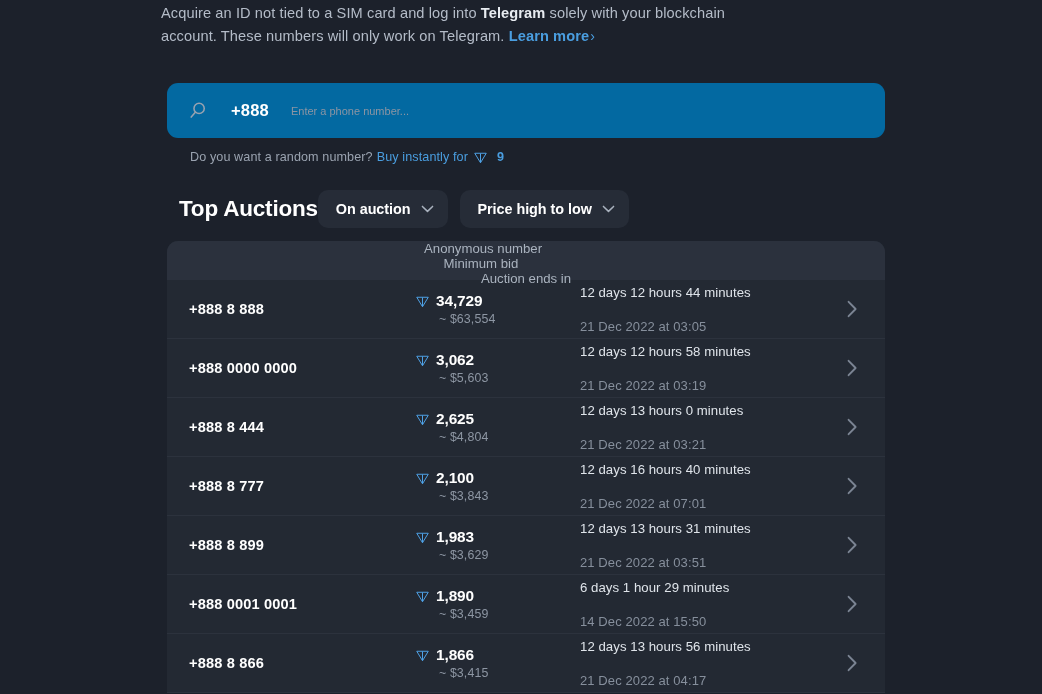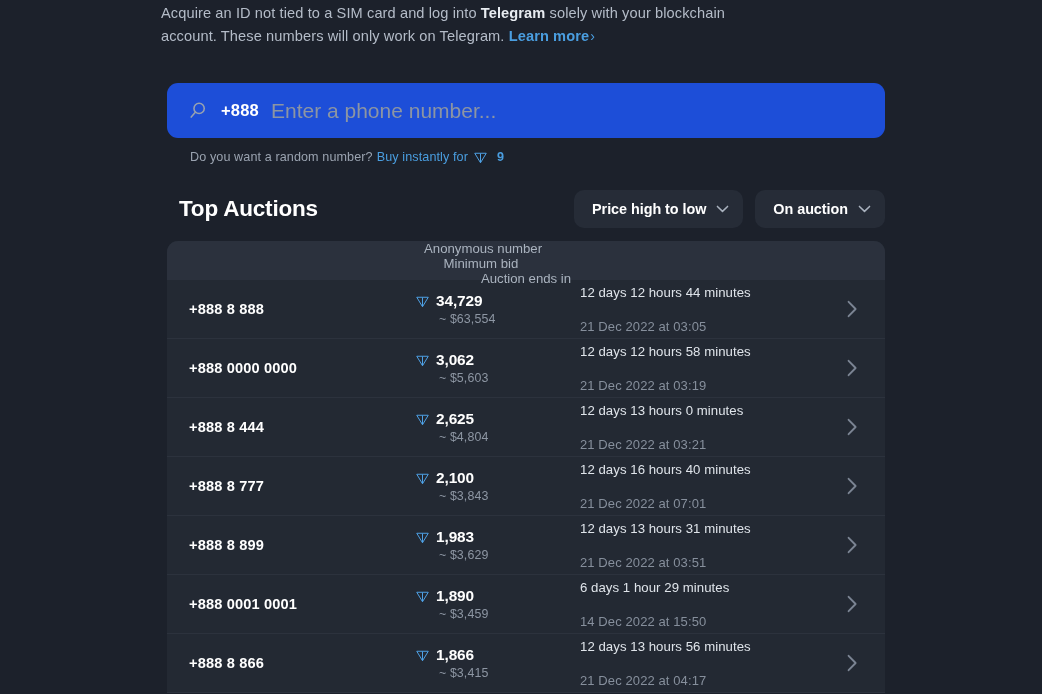--- a/index.html
+++ b/index.html
@@ -54,47 +54,47 @@
   .search-wrap {
     position: absolute;
     left: 167px;
     top: 83px;
     width: 718px;
     height: 55px;
   }
   .search-box {
     width: 100%;
     height: 100%;
-    background: #1d4ed8;
+    background: #0369a1;
     border-radius: 11px;
     display: flex;
     align-items: center;
     padding: 0 20px;
-    gap: 12px;
+    gap: 22px;
   }
   .search-icon {
     width: 22px;
     height: 22px;
     flex: 0 0 auto;
     display: block;
     color: #98a2b0;
   }
   .search-prefix {
     font-size: 16.5px;
     font-weight: 700;
     color: #ffffff;
     letter-spacing: 0.2px;
   }
   .search-input {
     flex: 1 1 auto;
     background: transparent;
     border: 0;
     outline: 0;
     font-family: "Liberation Sans", sans-serif;
-    font-size: 21px;
+    font-size: 11px;
     color: #ffffff;
     padding: 0;
   }
   .search-input::placeholder { color: #8c95a3; }
 
   
   .random-line {
     position: absolute;
     left: 190px;
     top: 150px;
@@ -119,21 +119,20 @@
 
   
   .section-head {
     position: absolute;
     left: 167px;
     top: 188px;
     width: 718px;
     height: 42px;
     display: flex;
     align-items: center;
-    justify-content: space-between;
   }
   .section-title {
     font-size: 22.5px;
     font-weight: 700;
     color: #ffffff;
     letter-spacing: -0.2px;
     margin-left: 12px;
   }
   .filters { display: flex; gap: 12px; align-items: center; }
   .filter-btn {
@@ -277,27 +276,27 @@
       <path d="M2.8 5.2 H21.2 L12 20.4 Z"></path>
       <path d="M12 5.6 V20"></path>
     </svg>
     <span class="price" style="color: rgb(74, 158, 224);">9</span>
   </div>
 
   <div class="section-head">
     <div class="section-title">Top Auctions</div>
     <div class="filters">
       <button class="filter-btn">
-        <span>Price high to low</span>
+        <span>On auction</span>
         <svg class="chevron-down" viewBox="0 0 14 9" fill="none" stroke="currentColor" stroke-width="1.7" stroke-linecap="round" stroke-linejoin="round">
           <polyline points="1.3,1.6 7,7.2 12.7,1.6"></polyline>
         </svg>
       </button>
       <button class="filter-btn">
-        <span>On auction</span>
+        <span>Price high to low</span>
         <svg class="chevron-down" viewBox="0 0 14 9" fill="none" stroke="currentColor" stroke-width="1.7" stroke-linecap="round" stroke-linejoin="round">
           <polyline points="1.3,1.6 7,7.2 12.7,1.6"></polyline>
         </svg>
       </button>
     </div>
   </div>
 
   <div class="table">
     <div class="t-head">
       <div class="c-num">Anonymous number</div>

